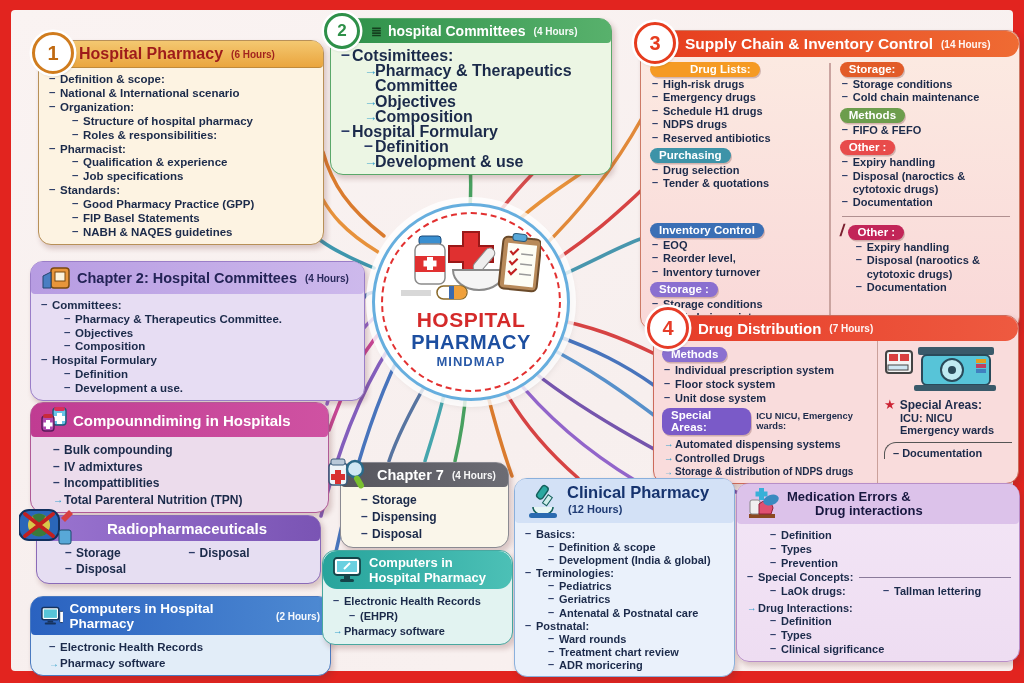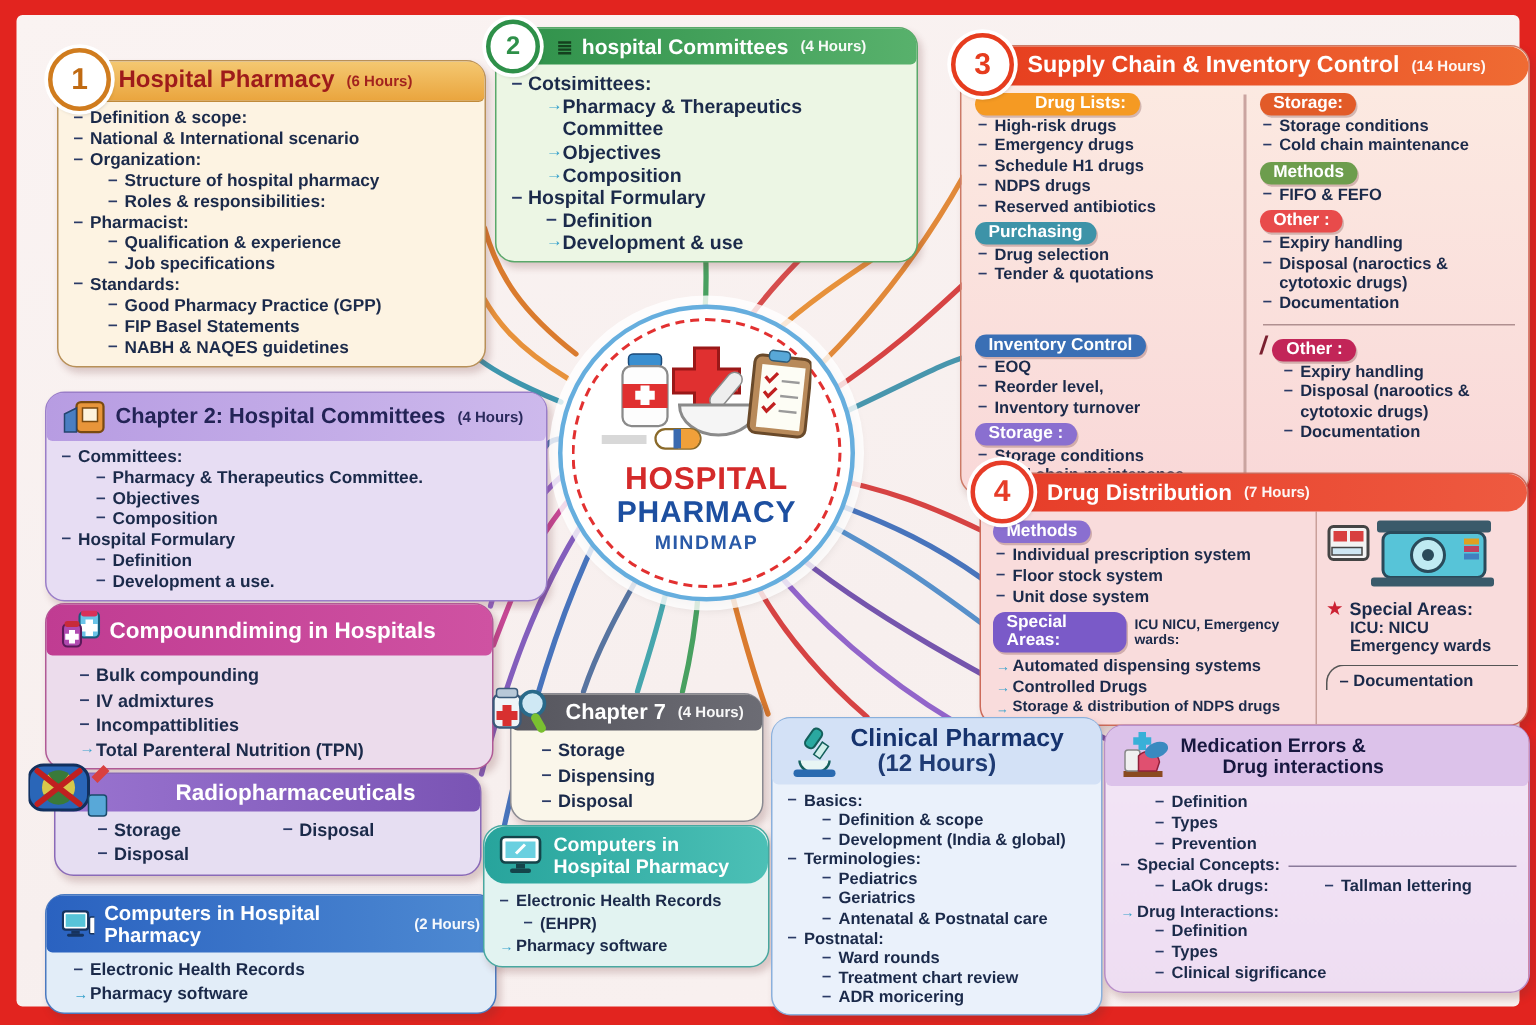--- a/index.html
+++ b/index.html
@@ -19,21 +19,21 @@
   .badge{display:inline-block;color:#fff;font-weight:700;font-size:11.5px;padding:1px 9px 2px;border-radius:8px;margin:3px 0 1px;box-shadow:1px 1.5px 0 rgba(90,30,30,.25);}
   
   .b1{left:38px;top:40px;width:284px;background:#fdf3e2;}
   .b1 .h{background:linear-gradient(180deg,#f4c871,#eaa53e);color:#9e1b1b;font-size:16px;border-bottom:1.5px solid #c08a3a;padding-left:40px;}
   .b1 .num{color:#c06a12;border-color:#d07c1e;}
   .b1 li{font-size:11.5px;line-height:13.9px;}
   
   .b2{left:330px;top:18px;width:280px;background:#ecf6e4;border-color:#5aa86a;}
   .b2 .h{background:linear-gradient(90deg,#2e9049,#58b16c);color:#fff;font-size:14px;padding-left:40px;}
   .b2 .num{color:#2e9049;border-color:#2e9049;width:30px;height:30px;font-size:17px;top:-6px;}
-  .b2 li{font-size:13px;line-height:15.2px;}
+  .b2 li{font-size:16px;line-height:15.2px;}
   
   .b3{left:640px;top:30px;width:378px;background:linear-gradient(180deg,#fcebe2,#f9d8d8);border-color:#cc7a66;}
   .b3 .h{background:linear-gradient(90deg,#e63c1e,#ef6b33);color:#fff;font-size:15.5px;padding-left:44px;border-radius:13px;}
   .b3 .num{color:#e63c1e;border-color:#e63c1e;}
   .b3 li{font-size:11px;line-height:13.4px;}
   .b3 .cols{display:flex;}
   .b3 .col{flex:1;padding:2px 7px 4px 9px;}
   .b3 .vsep{width:1.5px;background:#caa4a0;margin:6px 0;}
   .hsep{height:1.2px;background:#b09090;margin:6px 2px 4px;}
   
@@ -325,21 +325,21 @@
   <div class="h">
     <svg style="position:absolute;left:-18px;top:-8px;" width="56" height="40" viewBox="0 0 56 40">
       <rect x="0" y="2" width="40" height="30" rx="10" fill="#2a66b8" stroke="#12305e" stroke-width="2"></rect>
       <circle cx="20" cy="17" r="11" fill="#d8c84a"></circle>
       <path d="M20,17 L13,8 A11,11 0 0 1 27,8 Z" fill="#3a7a3a"></path>
       <path d="M20,17 L10,22 A11,11 0 0 0 30,22 Z" fill="#3a7a3a"></path>
       <path d="M6,6 L34,28 M34,6 L6,28" stroke="#c02020" stroke-width="4" stroke-linecap="round"></path>
       <path d="M42,10 l8,-8 l4,4 l-8,8 Z" fill="#d84040"></path>
       <rect x="40" y="22" width="12" height="14" rx="2" fill="#58a8d8" stroke="#1a4a6a"></rect>
     </svg>
-    <span style="margin-left:34px;">Radiopharmaceuticals</span>
+    <span style="margin-left:24px;">Radiopharmaceuticals</span>
   </div>
   <div class="twocol">
     <ul>
       <li>Storage</li>
       <li>Disposal</li>
     </ul>
     <ul>
       <li>Disposal</li>
     </ul>
   </div>
@@ -406,21 +406,21 @@
 <div class="box clin">
   <div class="h">
     <svg width="36" height="36" viewBox="0 0 36 36">
       <rect x="14" y="2" width="7" height="14" rx="3" transform="rotate(35 17 9)" fill="#2aa8a0" stroke="#14605c" stroke-width="1.4"></rect>
       <rect x="20" y="12" width="5" height="10" transform="rotate(35 22 17)" fill="#cfeeea" stroke="#14605c"></rect>
       <path d="M8,24 a10,8 0 0 0 20,0" fill="#e8f6f4" stroke="#14605c" stroke-width="1.6"></path>
       <rect x="4" y="30" width="28" height="5" rx="2.5" fill="#2a6ab0"></rect>
     </svg>
     <span>
         <span style="display:block;">Clinical Pharmacy</span>
-        <span class="hrs" style="font-size:16px;display:block;margin-left:18px;">(12 Hours)</span>
+        <span class="hrs" style="font-size:11px;display:block;margin-left:1px;">(12 Hours)</span>
       </span>
   </div>
   <ul class="bd">
     <li>Basics:</li>
     <li class="l1">Definition &amp; scope</li>
     <li class="l1">Development (India &amp; global)</li>
     <li>Terminologies:</li>
     <li class="l1">Pediatrics</li>
     <li class="l1">Geriatrics</li>
     <li class="l1">Antenatal &amp; Postnatal care</li>

